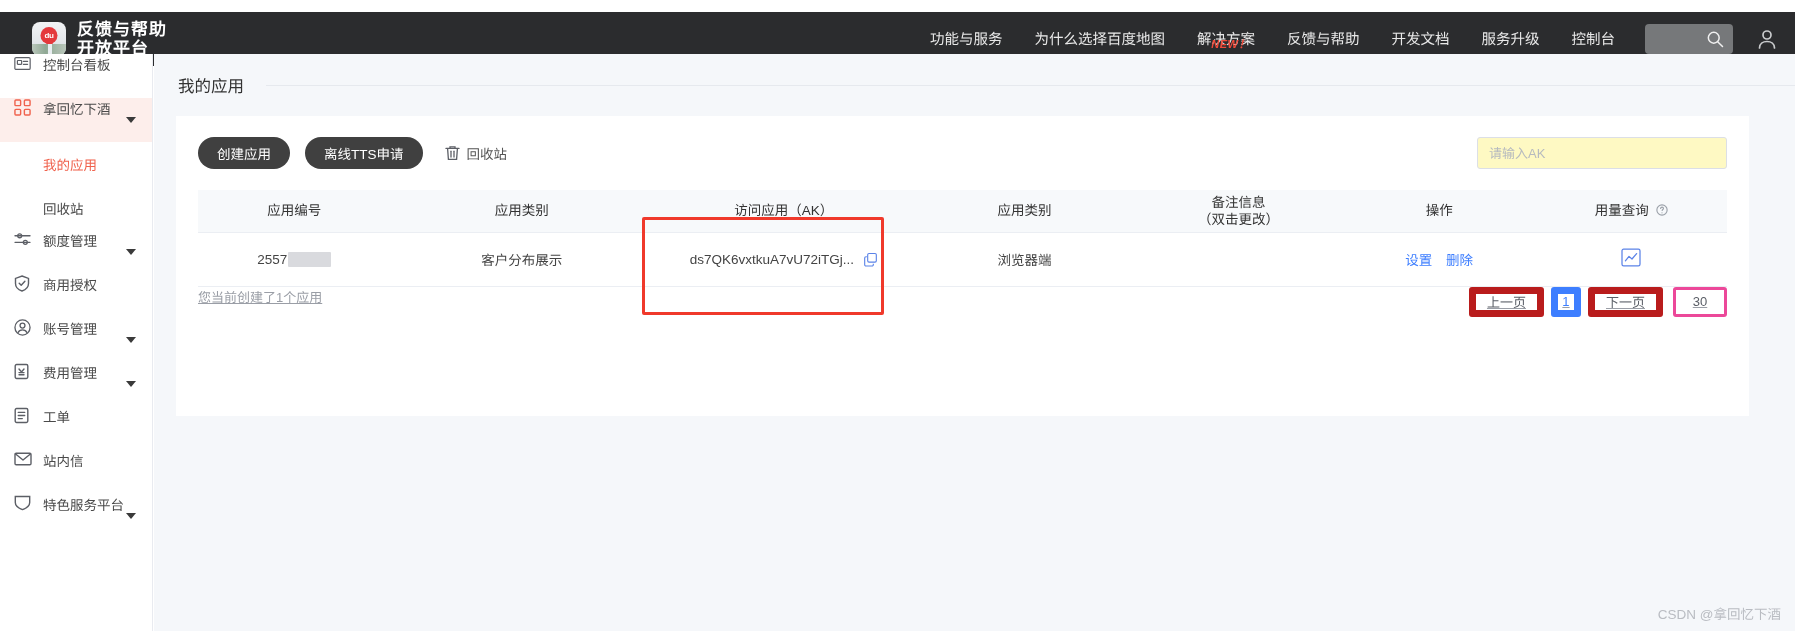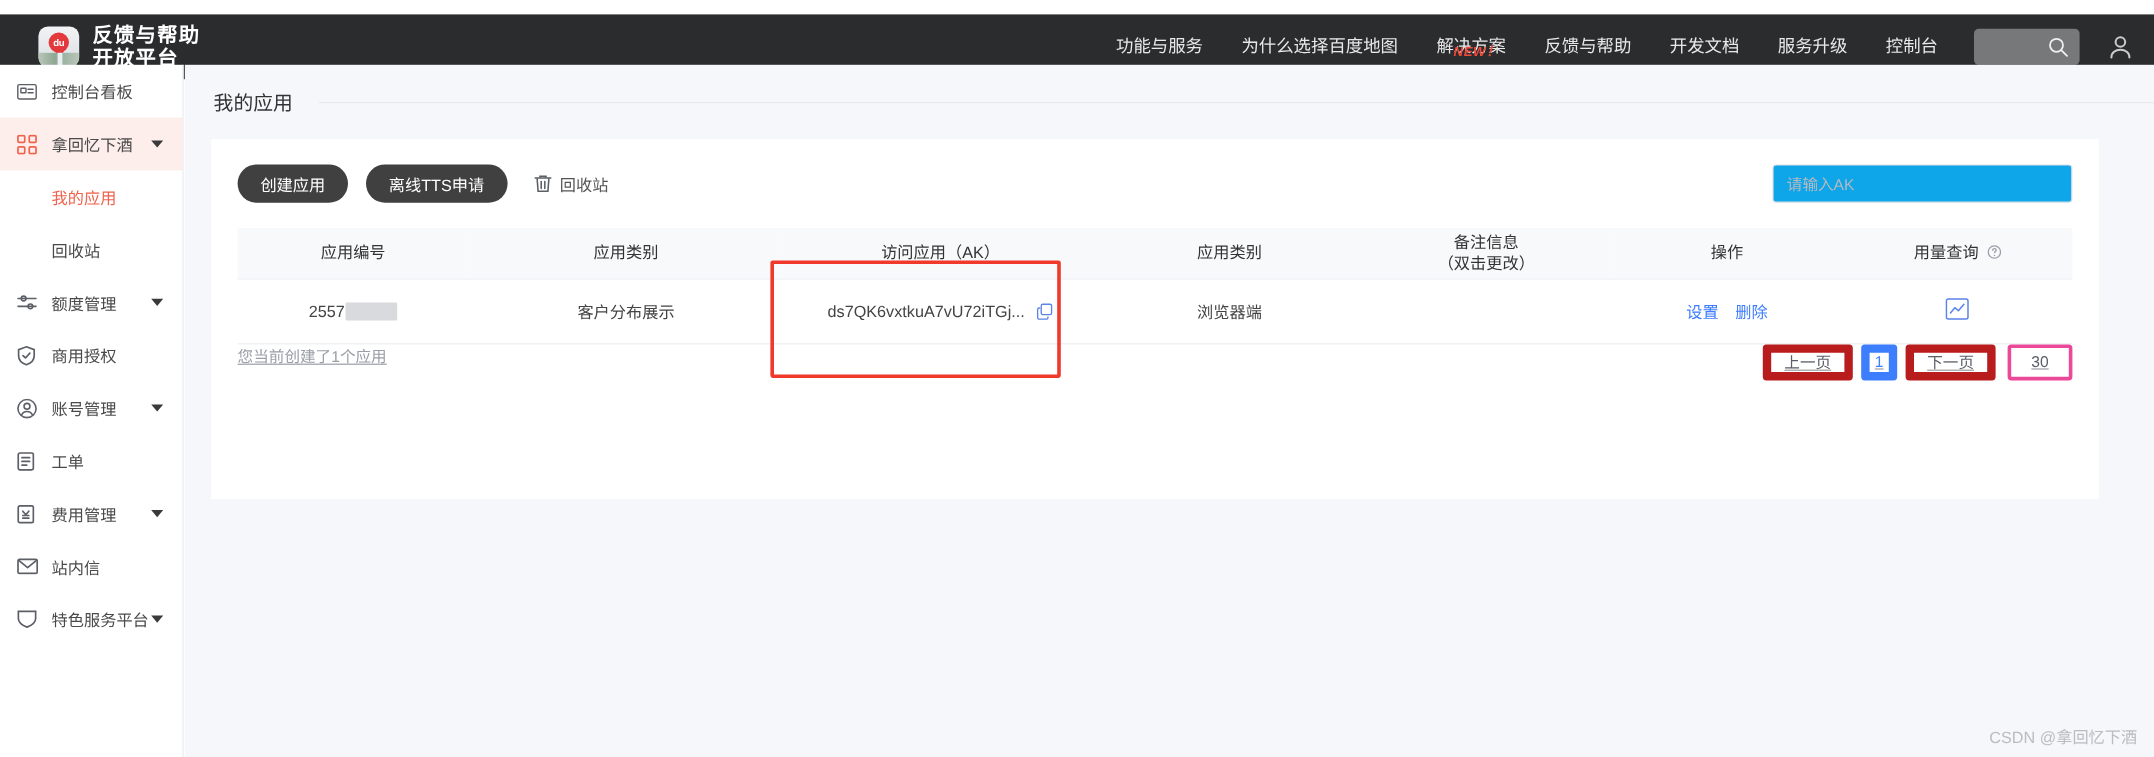--- a/index.html
+++ b/index.html
@@ -75,21 +75,21 @@
   .search-box svg { display: block; }
   .user-ico { margin-left: 22px; margin-right: 16px; cursor: pointer; display:flex; }
 
   
   .sidebar {
     position: absolute; top: 54px; left: 0;
     width: 153px; height: 577px; background: #ffffff;
     border-right: 1px solid #e9ebf0;
   }
   .side-item {
-    display: flex; align-items: center; height: 44px;
+    display: flex; height: 44px;
     padding-left: 14px; cursor: pointer; position: relative;
     color: #4a4a4a; font-size: 13.5px;
   }
   .side-item.active { background: #fdeeeb; }
   .side-item .s-ico { width: 20px; height: 18px; flex: none; display:flex; align-items:center; }
   .side-item .s-label { margin-left: 9px; white-space: nowrap; }
   .side-item .caret {
     position: absolute; right: 16px; top: 50%; transform: translateY(-50%);
     width: 0; height: 0;
     border-left: 5px solid transparent; border-right: 5px solid transparent;
@@ -123,21 +123,21 @@
   .btn-primary + .btn-primary { margin-left: 15px; }
   .recycle-link {
     display: flex; align-items: center; margin-left: 22px;
     color: #555; font-size: 13.5px; cursor: pointer;
   }
   .recycle-link .rl-text { margin-left: 7px; }
   .ak-search {
     margin-left: auto; width: 250px; height: 32px;
     border: 1px solid #dcdfe6; border-radius: 3px;
     padding: 0 11px; font-size: 13px; color: #333;
-    font-family: inherit; outline: none; background: #0ea5e9;
+    font-family: inherit; outline: none; background: #fef9c3;
   }
   .ak-search::placeholder { color: #b6babf; }
 
   
   .tbl { width: 100%; border-collapse: collapse; margin-top: 20px; table-layout: fixed; }
   .tbl th {
     background: #f7f9fb; height: 42px; font-size: 13.5px; color: #333;
     font-weight: normal; border-bottom: 1px solid #ebeef3; text-align: center;
     line-height: 17px;
   }
@@ -314,39 +314,39 @@
         </svg>
       </span>
       <span class="s-label">账号管理</span>
       <span class="caret"></span>
     </div>
 
     <div class="side-item">
       <span class="s-ico">
         <svg width="15" height="17" viewBox="0 0 15 17" fill="none" stroke="#5c5f66" stroke-width="1.4">
           <rect x="1.2" y="1.5" width="12.6" height="14" rx="1.4"></rect>
+          <path d="M5 6 L7.5 9 L10 6" stroke-linecap="round"></path>
+          <line x1="5" y1="9.6" x2="10" y2="9.6" stroke-linecap="round"></line>
+          <line x1="5" y1="11.8" x2="10" y2="11.8" stroke-linecap="round"></line>
+        </svg>
+      </span>
+      <span class="s-label">费用管理</span>
+      <span class="caret"></span>
+    </div>
+
+    <div class="side-item">
+      <span class="s-ico">
+        <svg width="15" height="17" viewBox="0 0 15 17" fill="none" stroke="#5c5f66" stroke-width="1.4">
+          <rect x="1.2" y="1.5" width="12.6" height="14" rx="1.4"></rect>
           <line x1="4.3" y1="5.4" x2="10.7" y2="5.4" stroke-linecap="round"></line>
           <line x1="4.3" y1="8.5" x2="10.7" y2="8.5" stroke-linecap="round"></line>
           <line x1="4.3" y1="11.6" x2="8.3" y2="11.6" stroke-linecap="round"></line>
         </svg>
       </span>
       <span class="s-label">工单</span>
-    </div>
-
-    <div class="side-item">
-      <span class="s-ico">
-        <svg width="15" height="17" viewBox="0 0 15 17" fill="none" stroke="#5c5f66" stroke-width="1.4">
-          <rect x="1.2" y="1.5" width="12.6" height="14" rx="1.4"></rect>
-          <path d="M5 6 L7.5 9 L10 6" stroke-linecap="round"></path>
-          <line x1="5" y1="9.6" x2="10" y2="9.6" stroke-linecap="round"></line>
-          <line x1="5" y1="11.8" x2="10" y2="11.8" stroke-linecap="round"></line>
-        </svg>
-      </span>
-      <span class="s-label">费用管理</span>
-      <span class="caret"></span>
     </div>
 
     <div class="side-item">
       <span class="s-ico">
         <svg width="18" height="14" viewBox="0 0 18 14" fill="none" stroke="#5c5f66" stroke-width="1.4">
           <rect x="1" y="1.2" width="16" height="11.6" rx="1.2"></rect>
           <path d="M1.6 2 L9 8 L16.4 2" stroke-linecap="round" stroke-linejoin="round"></path>
         </svg>
       </span>
       <span class="s-label">站内信</span>

